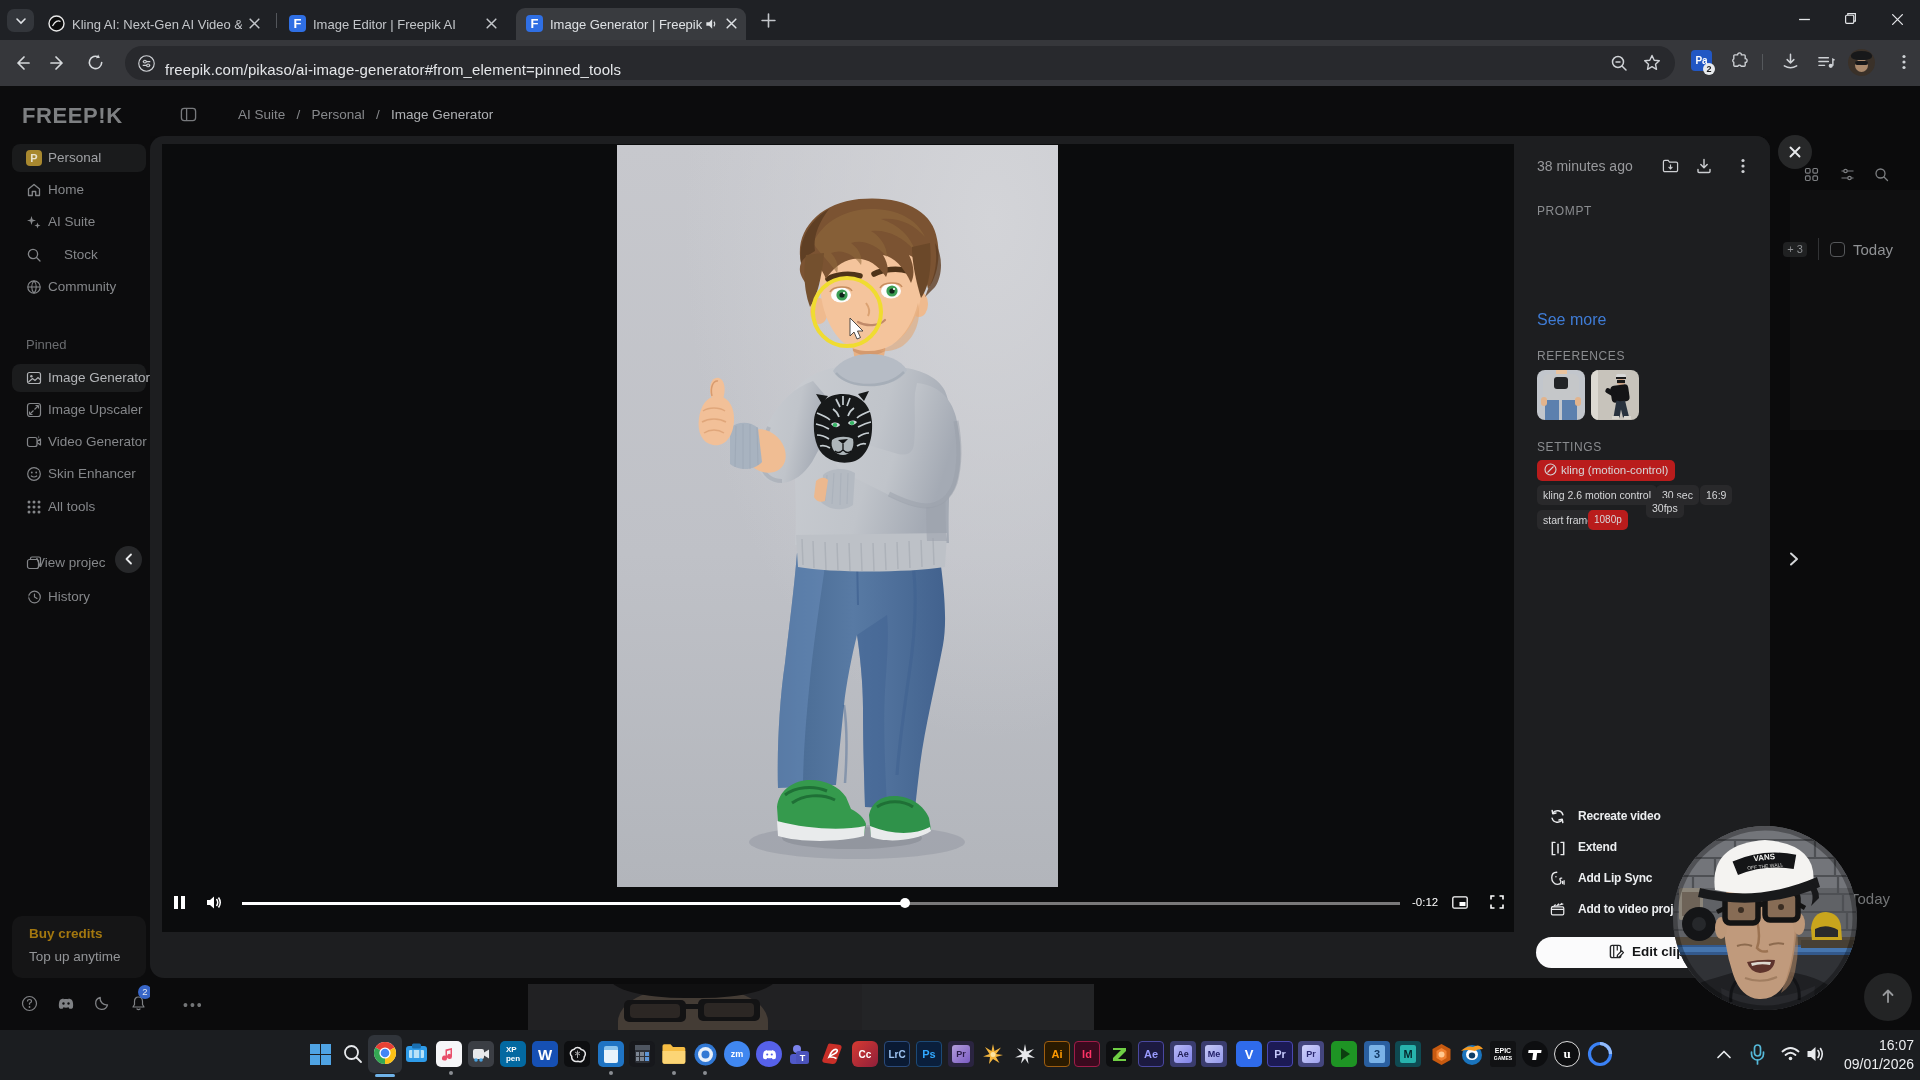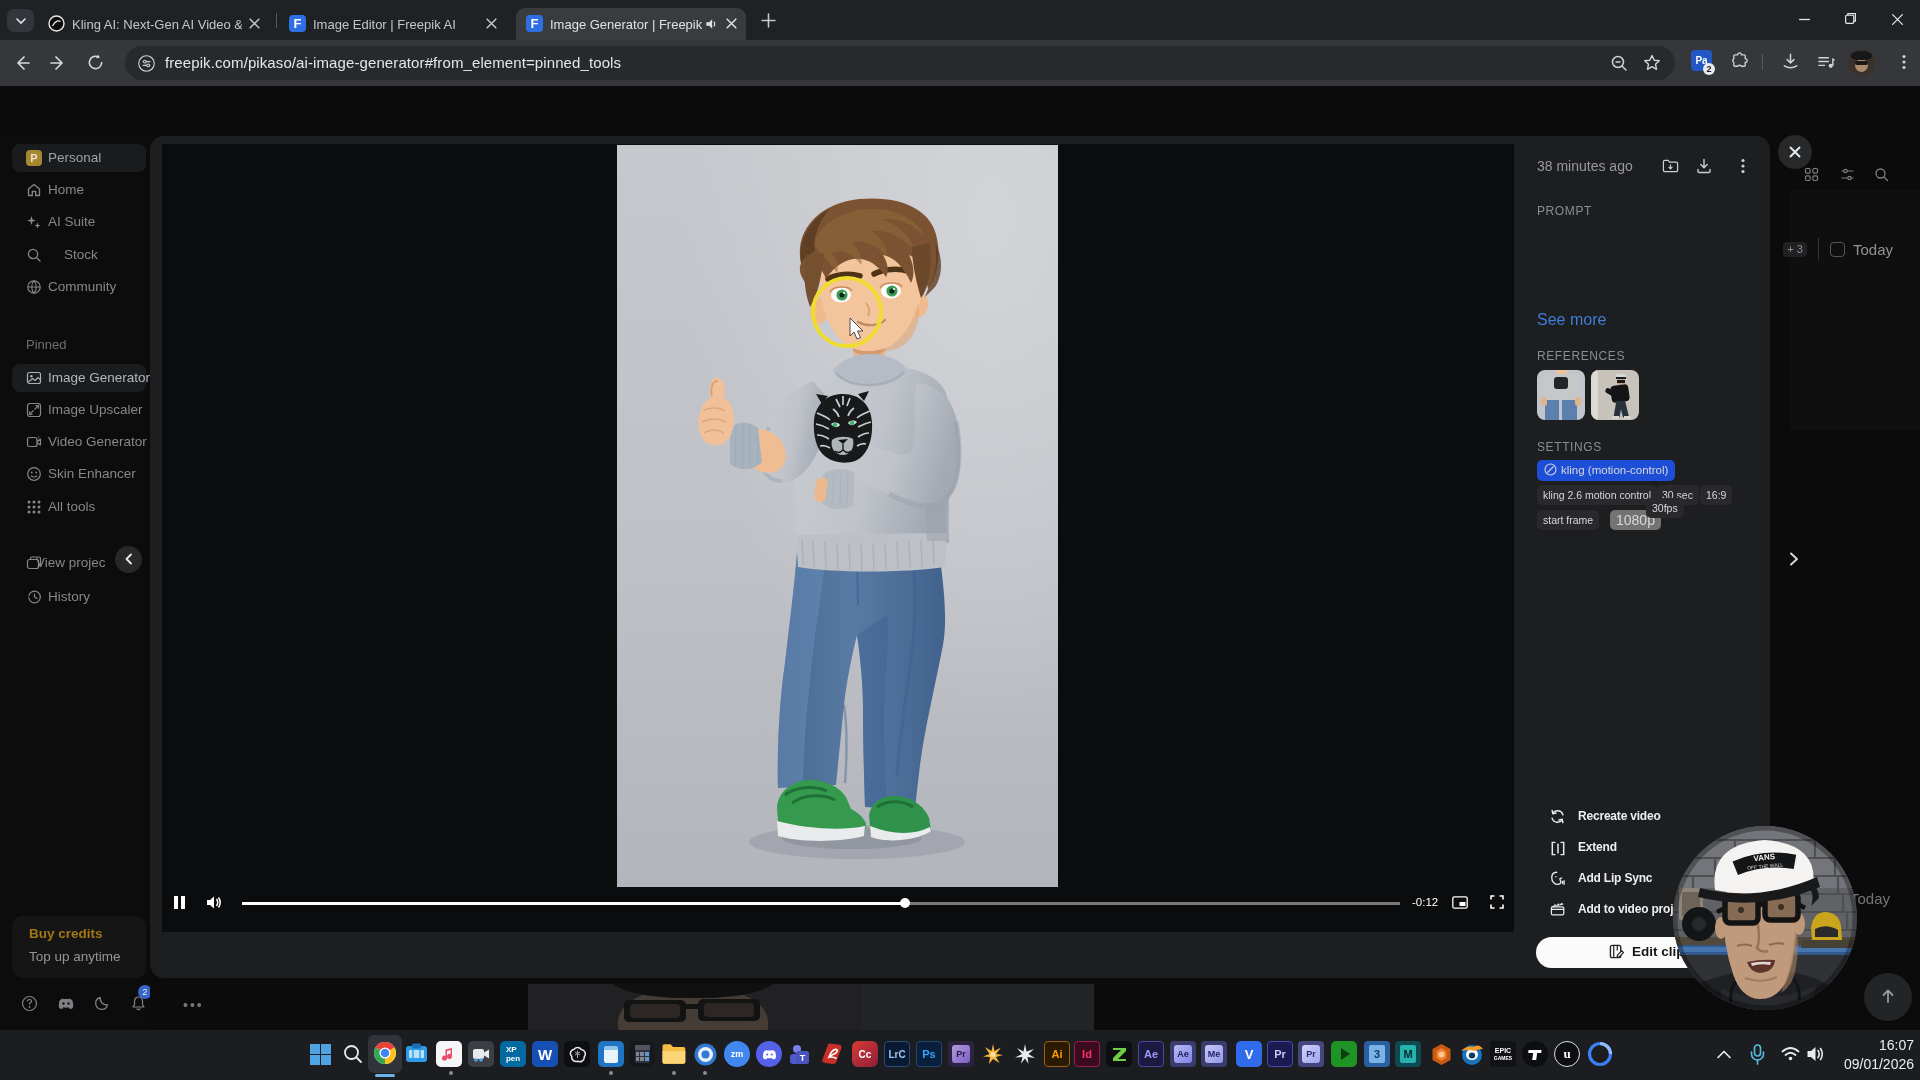--- a/index.html
+++ b/index.html
@@ -97,21 +97,21 @@
         <path d="M16.5 10 A6.5 6.5 0 1 1 13.5 4.5" stroke="#d6d9dc" stroke-width="1.7" fill="none" stroke-linecap="round"></path>
         <path d="M13 1.5 L14 5 L10.5 5.5 Z" fill="#d6d9dc"></path>
       </svg>
     <div id="urlpill">
       <svg class="abs" style="left:13px;top:9px" width="17" height="17" viewBox="0 0 18 18">
           <circle cx="9" cy="9" r="8.2" stroke="#cfd2d6" stroke-width="1.2" fill="none"></circle>
           <path d="M5 7 L13 7 M5 11 L13 11" stroke="#cfd2d6" stroke-width="1.2"></path>
           <circle cx="7.3" cy="7" r="1.5" fill="#28292d" stroke="#cfd2d6" stroke-width="1.2"></circle>
           <circle cx="10.7" cy="11" r="1.5" fill="#28292d" stroke="#cfd2d6" stroke-width="1.2"></circle>
         </svg>
-      <div class="abs" style="left:40px;top:8px;font-size:15px;letter-spacing:0.1px;">freepik.com/pikaso/ai-image-generator#from_element=pinned_tools</div>
+      <div class="abs" style="left:40px;top:15px;font-size:15px;letter-spacing:0.1px;">freepik.com/pikaso/ai-image-generator#from_element=pinned_tools</div>
       <svg class="abs" style="left:1485px;top:8px" width="18" height="18" viewBox="0 0 18 18">
           <circle cx="8" cy="8" r="5.5" stroke="#cfd2d6" stroke-width="1.5" fill="none"></circle>
           <path d="M12.2 12.2 L16 16" stroke="#cfd2d6" stroke-width="1.5" stroke-linecap="round"></path>
           <path d="M5.5 8 L10.5 8" stroke="#cfd2d6" stroke-width="1.5"></path>
         </svg>
       <svg class="abs" style="left:1518px;top:8px" width="18" height="18" viewBox="0 0 18 18">
           <path d="M9 1.5 L11.2 6.2 L16.3 6.8 L12.5 10.2 L13.5 15.3 L9 12.7 L4.5 15.3 L5.5 10.2 L1.7 6.8 L6.8 6.2 Z" stroke="#cfd2d6" stroke-width="1.4" fill="none" stroke-linejoin="round"></path>
         </svg>
     </div>
 
@@ -136,20 +136,28 @@
       <div class="abs" style="left:3px;top:2px;width:21px;height:9px;border-radius:50% 50% 40% 40%;background:#17181a;"></div>
       <div class="abs" style="left:7px;top:12px;width:13px;height:4px;background:#17181a;border-radius:2px;"></div>
     </div>
     <svg class="abs" style="left:1895px;top:13px" width="18" height="18" viewBox="0 0 18 18">
         <circle cx="9" cy="3.5" r="1.6" fill="#cfd2d6"></circle>
         <circle cx="9" cy="9" r="1.6" fill="#cfd2d6"></circle>
         <circle cx="9" cy="14.5" r="1.6" fill="#cfd2d6"></circle>
       </svg>
   </div>
   <div id="app">
+    <div id="appbar" class="abs" style="left:0;top:0;width:1920px;height:50px;background:#0c0c0d;">
+      <div class="abs" style="left:22px;top:17px;font-size:22px;font-weight:800;color:#7e8082;letter-spacing:0.6px;">FREEP!K</div>
+      <svg class="abs" style="left:180px;top:20px" width="17" height="17" viewBox="0 0 18 18">
+          <rect x="1.5" y="2.5" width="15" height="13" rx="3" stroke="#77797c" stroke-width="1.4" fill="none"></rect>
+          <path d="M7 3 L7 15" stroke="#77797c" stroke-width="1.4"></path>
+        </svg>
+      <div class="abs" style="left:238px;top:21px;font-size:13.5px;color:#87898c;">AI Suite&nbsp;&nbsp;&nbsp;/&nbsp;&nbsp;&nbsp;Personal&nbsp;&nbsp;&nbsp;/&nbsp;&nbsp;&nbsp;<span style="color:#aeb0b3;">Image Generator</span></div>
+    </div>
     <div id="sidebar" class="abs" style="left:0;top:50px;width:150px;height:894px;background:#0c0c0d;color:#85878a;font-size:13.5px;white-space:nowrap;">
       <div class="abs" style="left:12px;top:8px;width:134px;height:28px;border-radius:8px;background:#1a1b1c;"></div>
       <div class="abs" style="left:26px;top:14px;width:16px;height:16px;border-radius:4px;background:#a8882f;color:#e8e2cf;font-size:11px;font-weight:bold;text-align:center;line-height:16px;">P</div>
       <div class="abs" style="left:48px;top:14px;color:#9fa1a4;">Personal</div>
       <svg class="abs" style="left:26px;top:46px" width="16" height="16" viewBox="0 0 16 16">
           <path d="M2.5 7 L8 2.5 L13.5 7 L13.5 13.5 L9.7 13.5 L9.7 9.5 L6.3 9.5 L6.3 13.5 L2.5 13.5 Z" stroke="#85878a" stroke-width="1.3" fill="none" stroke-linejoin="round"></path>
         </svg>
       <div class="abs" style="left:48px;top:46px;">Home</div>
       <svg class="abs" style="left:26px;top:78px" width="16" height="16" viewBox="0 0 16 16">
           <path d="M5.5 2 L6.6 5.4 L10 6.5 L6.6 7.6 L5.5 11 L4.4 7.6 L1 6.5 L4.4 5.4 Z" fill="#85878a"></path>
@@ -465,30 +473,30 @@
           <div class="abs" style="left:26px;top:9px;width:8px;height:6px;border-radius:40%;background:#caa184;"></div>
           <div class="abs" style="left:26px;top:10px;width:8px;height:2.5px;background:#191919;"></div>
           <div class="abs" style="left:20px;top:15px;width:18px;height:17px;border-radius:4px;background:#141416;transform:rotate(-8deg);"></div>
           <div class="abs" style="left:14px;top:20px;width:12px;height:5px;border-radius:2px;background:#141416;transform:rotate(30deg);"></div>
           <div class="abs" style="left:24px;top:31px;width:6px;height:16px;background:#28323e;transform:rotate(10deg);"></div>
           <div class="abs" style="left:30px;top:31px;width:6px;height:16px;background:#28323e;transform:rotate(-14deg);"></div>
           <div class="abs" style="left:21px;top:46px;width:7px;height:3px;background:#d8d5ce;"></div>
           <div class="abs" style="left:33px;top:46px;width:7px;height:3px;background:#d8d5ce;"></div>
         </div>
         <div class="abs" style="left:23px;top:304px;font-size:12px;color:#8a8c8f;letter-spacing:0.6px;">SETTINGS</div>
-        <div class="abs" style="left:23px;top:324px;height:21px;border-radius:5px;background:#1d4ed8;color:#d6d7d9;font-size:11.5px;line-height:21px;padding:0 7px;">
+        <div class="abs" style="left:23px;top:324px;height:21px;border-radius:5px;background:#b91c1c;color:#d6d7d9;font-size:11.5px;line-height:21px;padding:0 7px;">
           <svg style="vertical-align:-2px;margin-right:4px" width="13" height="13" viewBox="0 0 13 13">
               <circle cx="6.5" cy="6.5" r="5.5" stroke="#d6d7d9" stroke-width="1.1" fill="none"></circle>
               <path d="M3.5 9.5 L9.5 3.5" stroke="#d6d7d9" stroke-width="1.1"></path>
             </svg>kling (motion-control)</div>
         <div class="abs" style="left:23px;top:349px;height:20px;border-radius:5px;background:#29292b;color:#d6d7d9;font-size:10.5px;line-height:20px;padding:0 6px;">kling 2.6 motion control</div>
         <div class="abs" style="left:142px;top:349px;height:20px;border-radius:5px;background:#29292b;color:#d6d7d9;font-size:10.5px;line-height:20px;padding:0 6px;">30 sec</div>
         <div class="abs" style="left:186px;top:349px;height:20px;border-radius:5px;background:#29292b;color:#d6d7d9;font-size:10.5px;line-height:20px;padding:0 6px;">16:9</div>
         <div class="abs" style="left:23px;top:374px;height:20px;border-radius:5px;background:#29292b;color:#d6d7d9;font-size:10.5px;line-height:20px;padding:0 6px;">start frame</div>
-        <div class="abs" style="left:96px;top:374px;height:20px;border-radius:5px;background:#737373;color:#d6d7d9;font-size:14px;line-height:20px;padding:0 6px;">1080p</div>
+        <div class="abs" style="left:74px;top:374px;height:20px;border-radius:5px;background:#b91c1c;color:#d6d7d9;font-size:10px;line-height:20px;padding:0 6px;">1080p</div>
         <div class="abs" style="left:132px;top:362px;height:20px;border-radius:5px;background:#29292b;color:#d6d7d9;font-size:10.5px;line-height:20px;padding:0 6px;">30fps</div>
       </div>
     </div>
     <div id="ctxmenu">
       <svg class="abs" style="left:1550px;top:723px" width="15" height="15" viewBox="0 0 18 18">
           <path d="M15.5 7 A6.8 6.8 0 0 0 3.2 5.2 M2.5 11 A6.8 6.8 0 0 0 14.8 12.8" stroke="#e9eaec" stroke-width="1.8" fill="none" stroke-linecap="round"></path>
           <path d="M2.6 1.8 L3.4 5.6 L7.2 4.8" fill="none" stroke="#e9eaec" stroke-width="1.8" stroke-linecap="round" stroke-linejoin="round"></path>
           <path d="M15.4 16.2 L14.6 12.4 L10.8 13.2" fill="none" stroke="#e9eaec" stroke-width="1.8" stroke-linecap="round" stroke-linejoin="round"></path>
         </svg>
       <div class="abs" style="left:1578px;top:723px;font-size:12px;font-weight:700;color:#eceef0;letter-spacing:-0.2px;">Recreate video</div>

